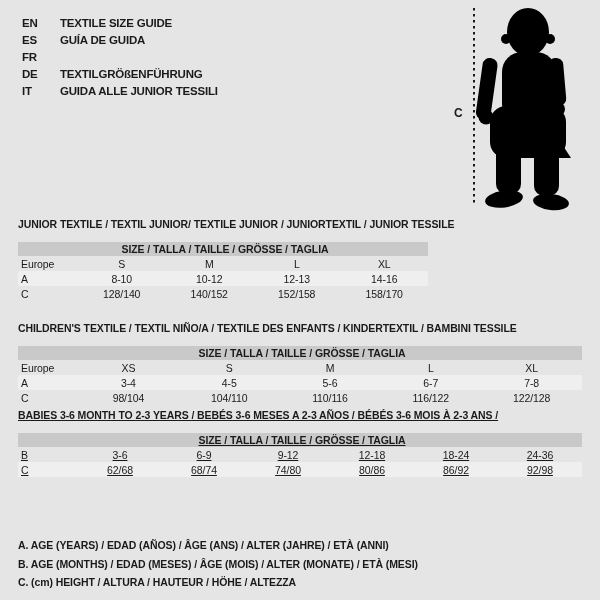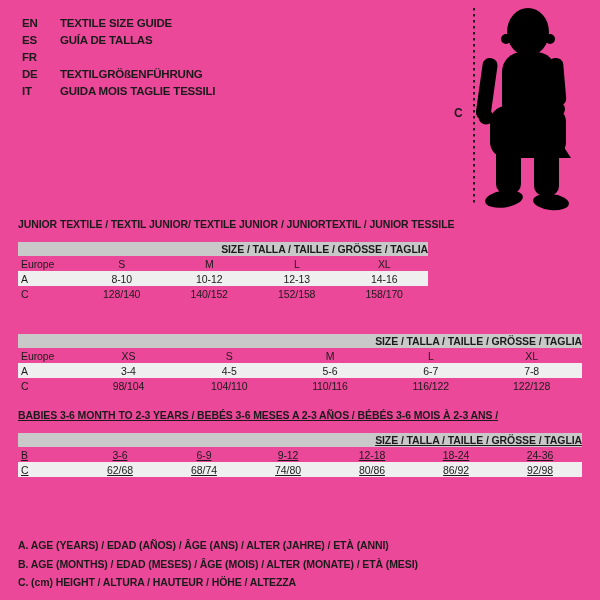--- a/index.html
+++ b/index.html
@@ -1,17 +1,17 @@
 <!DOCTYPE html>
 <html><head>
 <meta charset="utf-8">
 <style>
   html,body { margin:0; padding:0; background:#fff; }
   .canvas {
-    position:relative; width:600px; height:600px; background:#ec4899;
+    position:relative; width:600px; height:600px; background:#e5e5e5;
     font-family:"Liberation Sans", sans-serif; color:#1a1a1a; overflow:hidden;
   }
 
   
   .lang-block { position:absolute; top:15px; left:22px; }
   .lang-row  { display:flex; line-height:17px; font-weight:bold; font-size:11.5px; letter-spacing:-0.2px; }
   .lang-code { width:38px; }
 
   
   .figure { position:absolute; left:430px; top:0; width:170px; height:220px; }
@@ -23,52 +23,52 @@
   .s1 { top:218px; width:410px; }
   .s2 { top:322px; width:564px; }
   .s3 { top:408px; width:564px;text-decoration:underline; }
   .section-title { font-weight:bold; font-size:10.5px; line-height:12px; letter-spacing:-0.1px; white-space:nowrap; }
   .s3 .section-title { line-height:15px; }
 
   table { border-collapse:collapse; table-layout:fixed; width:100%; margin-top:12px; }
   .s3 table { margin-top:10px; }
   col.c-lbl { width:60px; }
   td { font-size:10.5px; padding:0; height:15px; text-align:center; vertical-align:middle; letter-spacing:-0.1px; }
-  tr.thead td { background:#c9c9c9; text-align:right; padding-left:4px; font-weight:bold; height:14px; }
+  tr.thead td { background:#c9c9c9; text-align:center; padding-left:4px; font-weight:bold; height:14px; }
   td.lbl { text-align:left; padding-left:3px;margin-top:45px; }
   tr.alt td { background:#efefef; }
 
   
   .legend { position:absolute; left:18px; top:536px; }
   .legend-line { font-weight:bold; font-size:10.5px; line-height:18.5px; letter-spacing:-0.1px; white-space:nowrap; }
 </style>
 </head>
 <body>
 
 <div class="canvas">
 
   <div class="lang-block">
     <div class="lang-row">
       <span class="lang-code">EN</span>
       <span class="lang-label">TEXTILE SIZE GUIDE</span>
     </div>
     <div class="lang-row">
       <span class="lang-code">ES</span>
-      <span class="lang-label">GUÍA DE TALLAS</span>
+      <span class="lang-label">GUÍA DE GUIDA</span>
     </div>
     <div class="lang-row">
       <span class="lang-code">FR</span>
     </div>
     <div class="lang-row">
       <span class="lang-code">DE</span>
       <span class="lang-label">TEXTILGRÖßENFÜHRUNG</span>
     </div>
     <div class="lang-row">
       <span class="lang-code">IT</span>
-      <span class="lang-label">GUIDA MOIS TAGLIE TESSILI</span>
+      <span class="lang-label">GUIDA ALLE JUNIOR TESSILI</span>
     </div>
   </div>
 
   <div class="figure">
     <svg width="170" height="220" viewBox="0 0 170 220">
       <g fill="#000000">
         <ellipse cx="98" cy="32" rx="21" ry="24"></ellipse>
         <circle cx="76" cy="39" r="5"></circle>
         <circle cx="120" cy="39" r="5"></circle>
         <rect x="72" y="52" width="54" height="72" rx="20"></rect>
@@ -121,20 +121,21 @@
         <td>128/140</td>
         <td>140/152</td>
         <td>152/158</td>
         <td>158/170</td>
       </tr>
       </tbody>
     </table>
   </div>
 
   <div class="section s2">
+    <div class="section-title">CHILDREN'S TEXTILE / TEXTIL NIÑO/A / TEXTILE DES ENFANTS / KINDERTEXTIL / BAMBINI TESSILE</div>
     <table>
       <colgroup>
           <col class="c-lbl">
           <col>
           <col>
           <col>
           <col>
           <col>
         </colgroup>
       <tbody>

